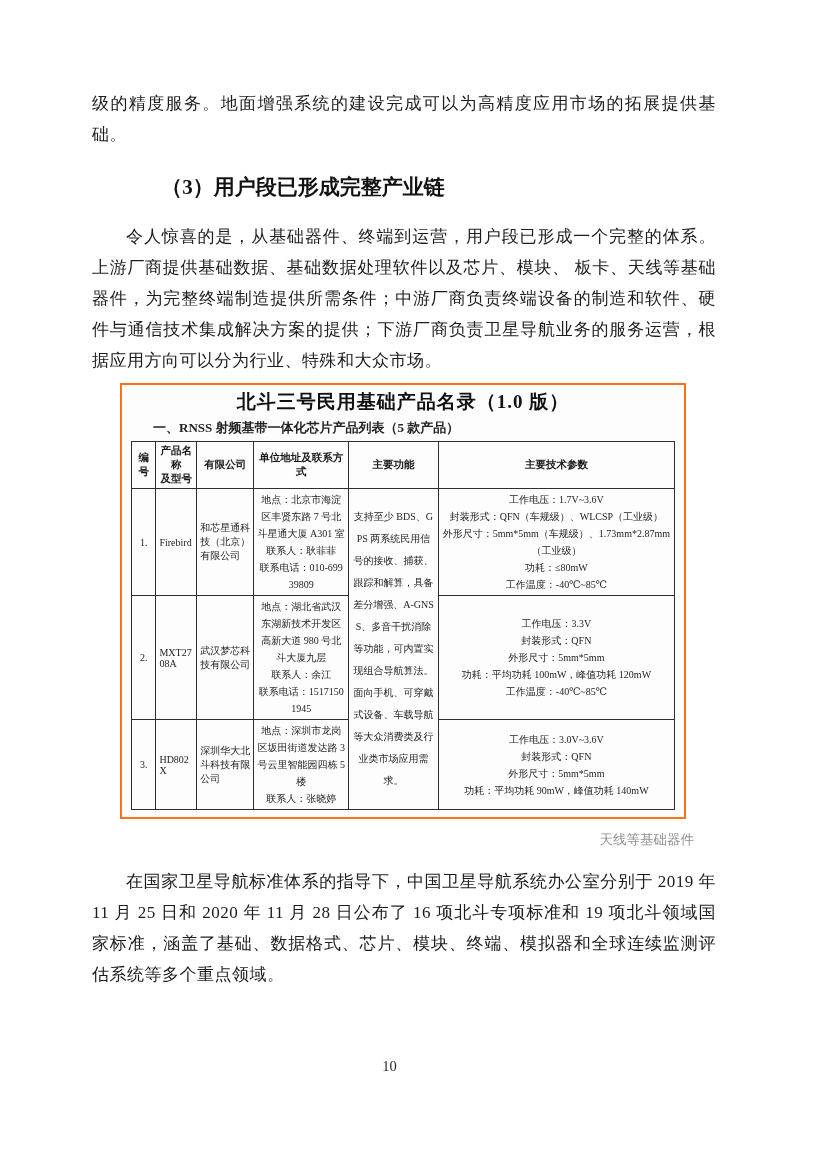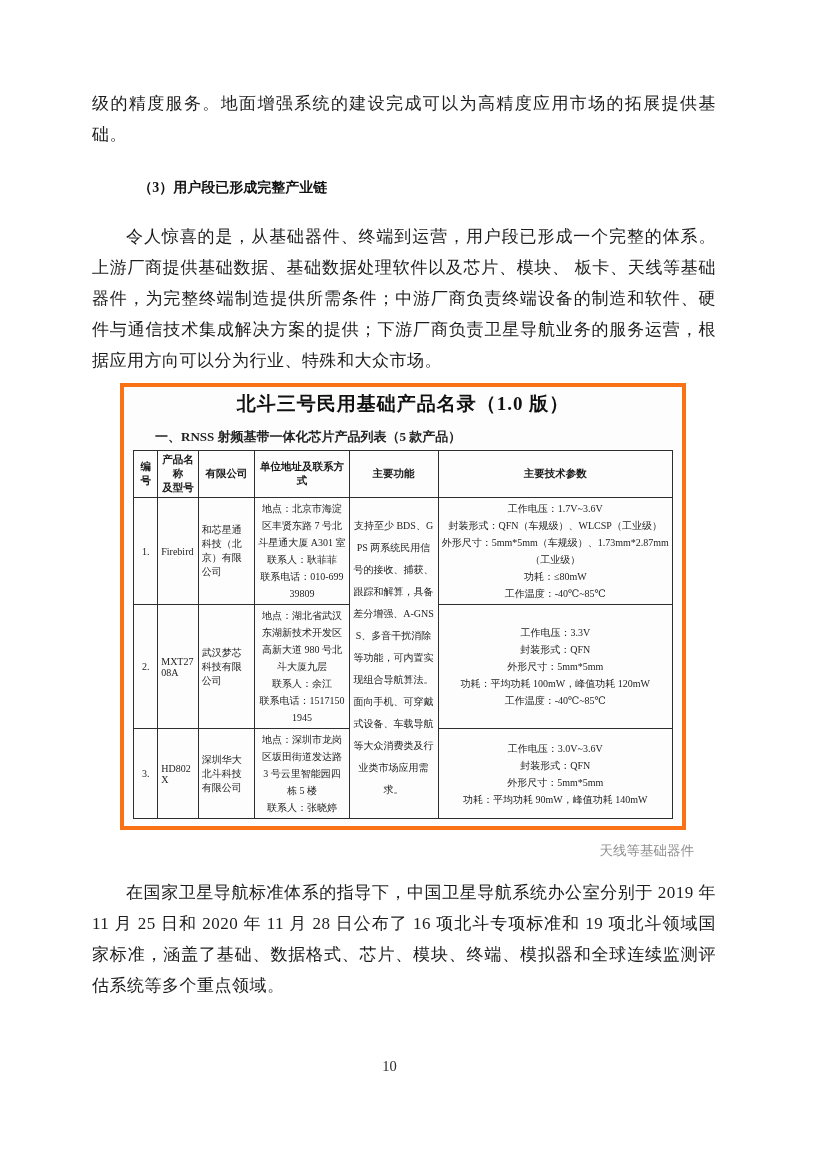--- a/index.html
+++ b/index.html
@@ -19,56 +19,56 @@
   .para {
     font-size: 17px;
     line-height: 31px;
     text-align: justify;
     text-indent: 2em;
     margin: 0;
     letter-spacing: 0.5px;
   }
   .para.no-indent { text-indent: 0; }
   .heading {
-    font-size: 14px;
+    font-size: 21px;
     font-weight: bold;
     line-height: 31px;
     text-indent: 3.3em;
     margin: 0;
     color: #111;
   }
   .sp-a { margin-top: 22px; }   
   .sp-b { margin-top: 18px; }   
   .sp-c { margin-top: 7px; }    
   .sp-d { margin-top: 12px; }   
   .sp-e { margin-top: 26px; }   
   .sp-f { margin-top: 17px; }   
 
   .figure-box {
     width: 566px;
     margin-left: 28px;
-    border: 4px solid #f97316;
+    border: 2px solid #f97316;
     background: #fdfdfd;
     box-sizing: border-box;
     padding: 4px 9px 7px 9px;
   }
   .figure-title {
     font-size: 19px;
     font-weight: bold;
     text-align: center;
     line-height: 26px;
     margin: 0 0 2px 0;
     color: #111;
     letter-spacing: 1px;
   }
   .figure-subtitle {
     font-size: 13px;
     font-weight: bold;
     line-height: 18px;
-    margin: 11px 0 4px 22px;
+    margin: 4px 0 4px 22px;
     color: #222;
   }
   table.product-table {
     border-collapse: collapse;
     table-layout: fixed;
     width: 100%;
     font-size: 10px;
     color: #222;
   }
   .product-table th, .product-table td {

